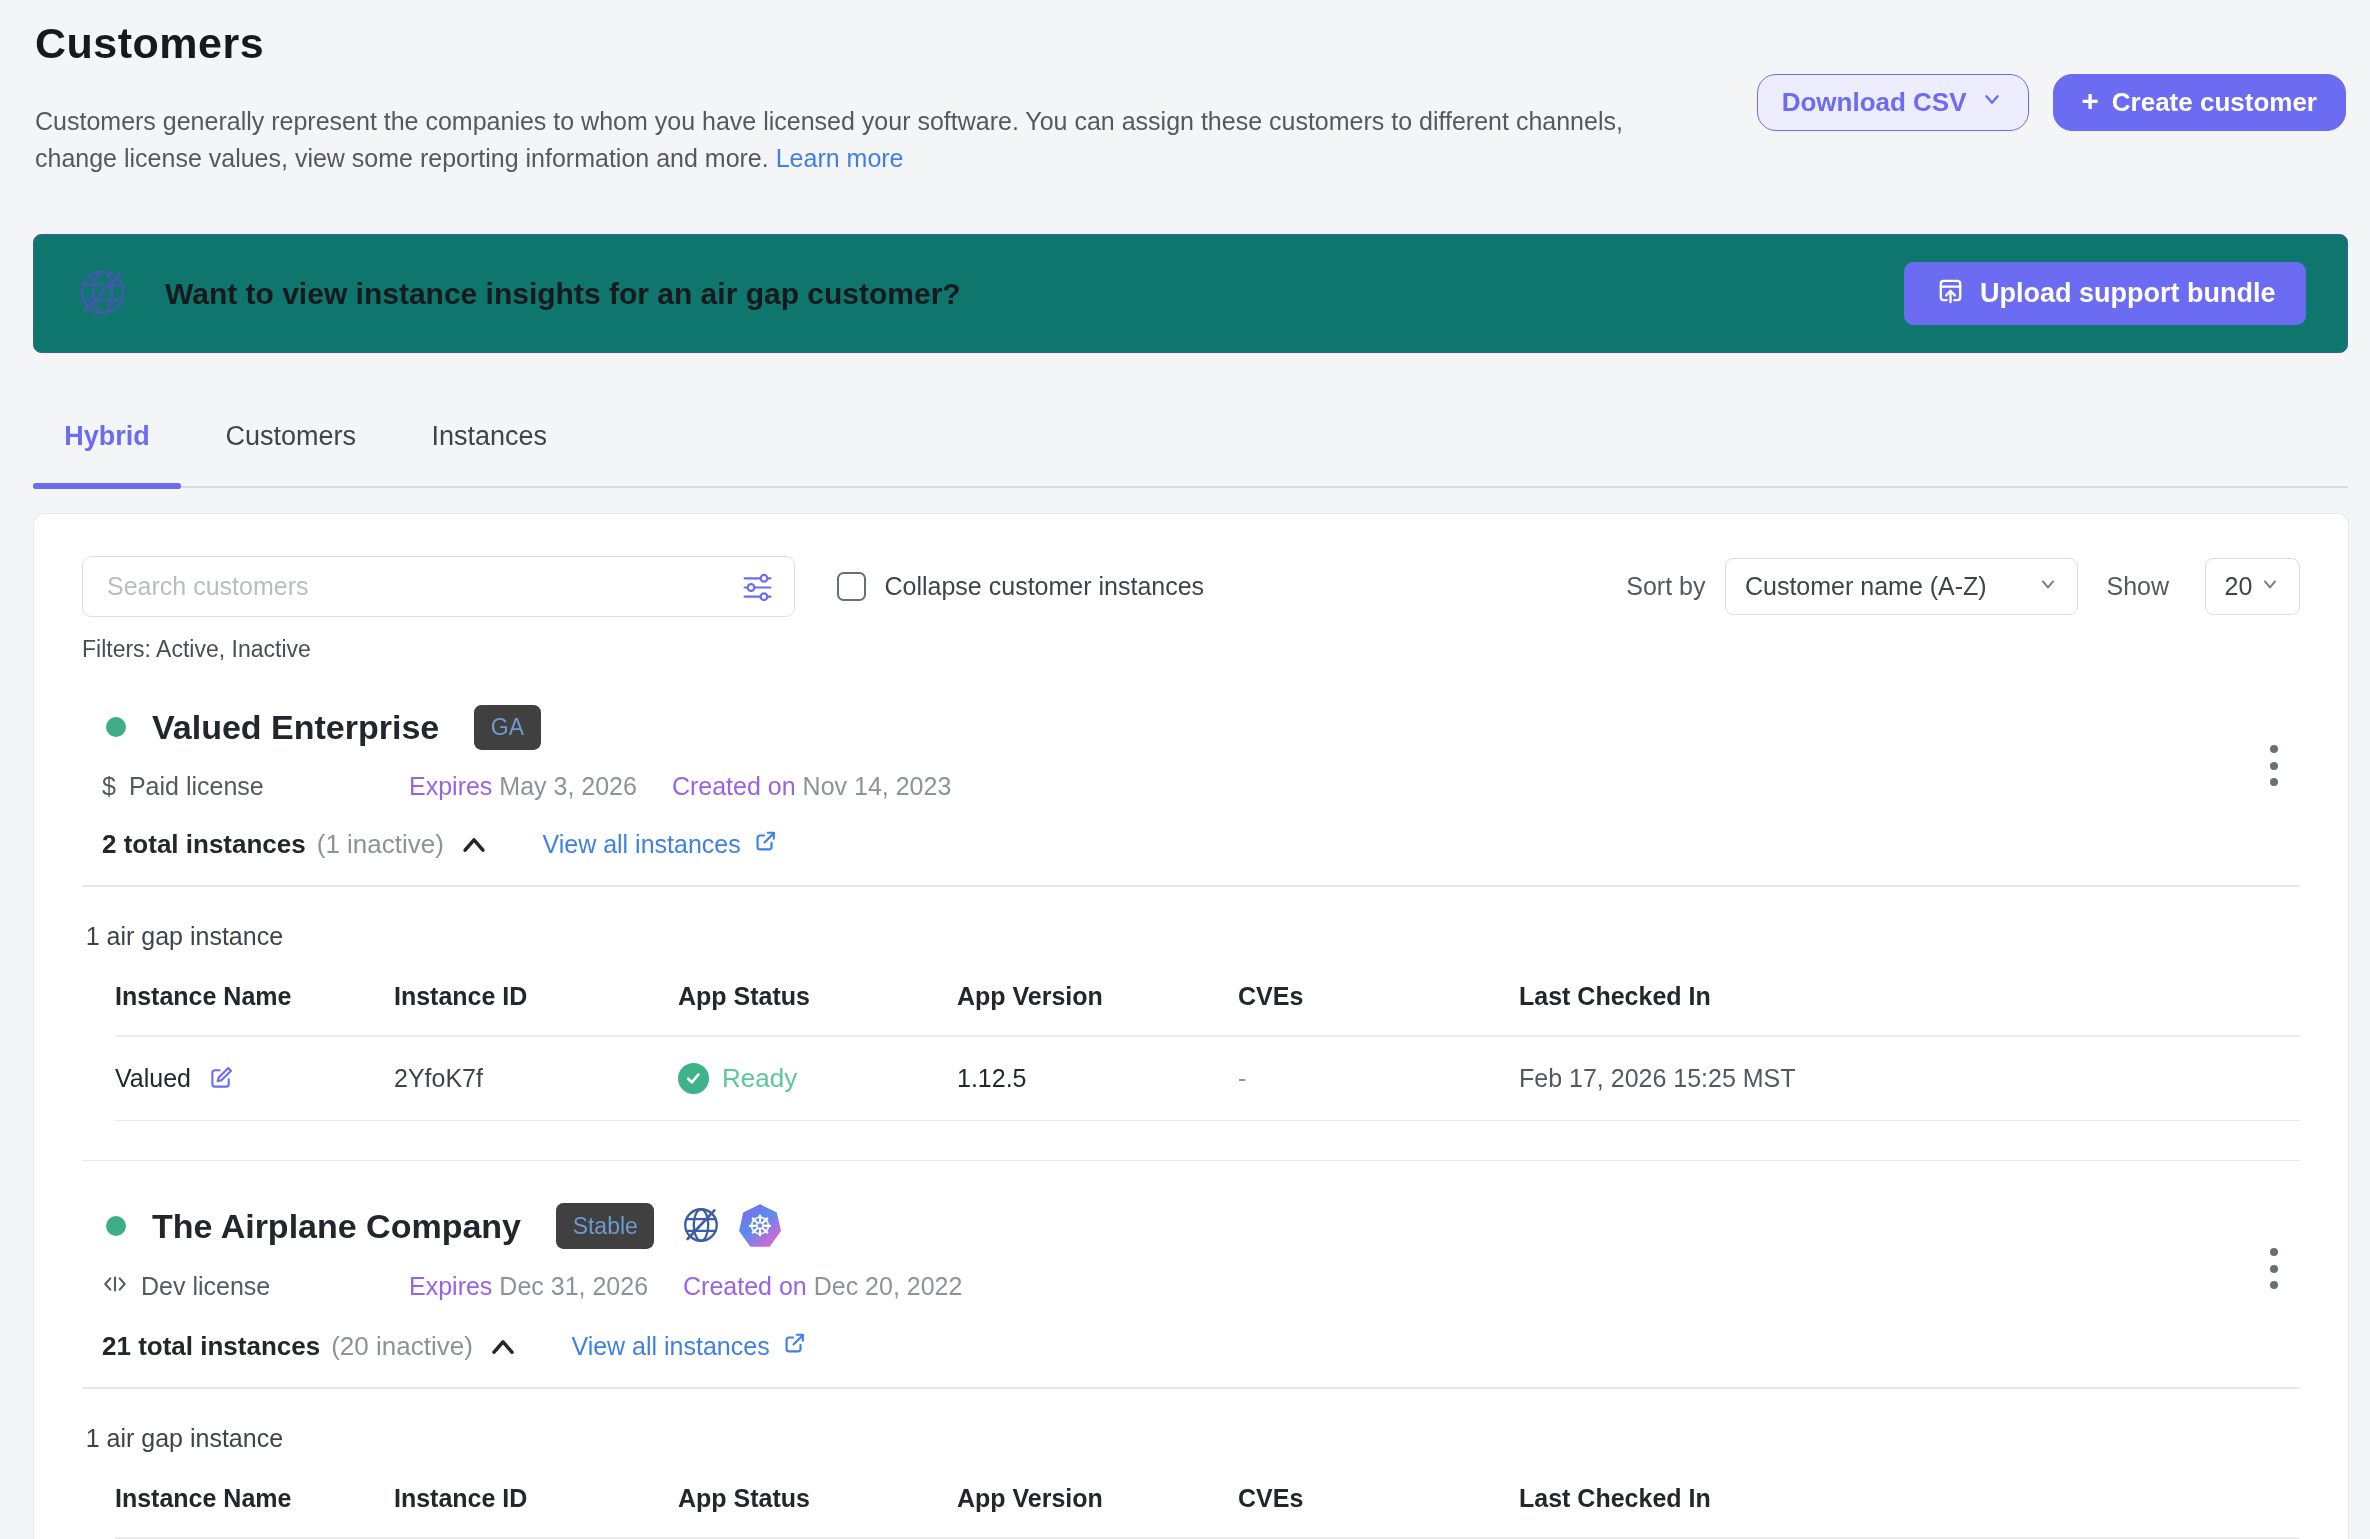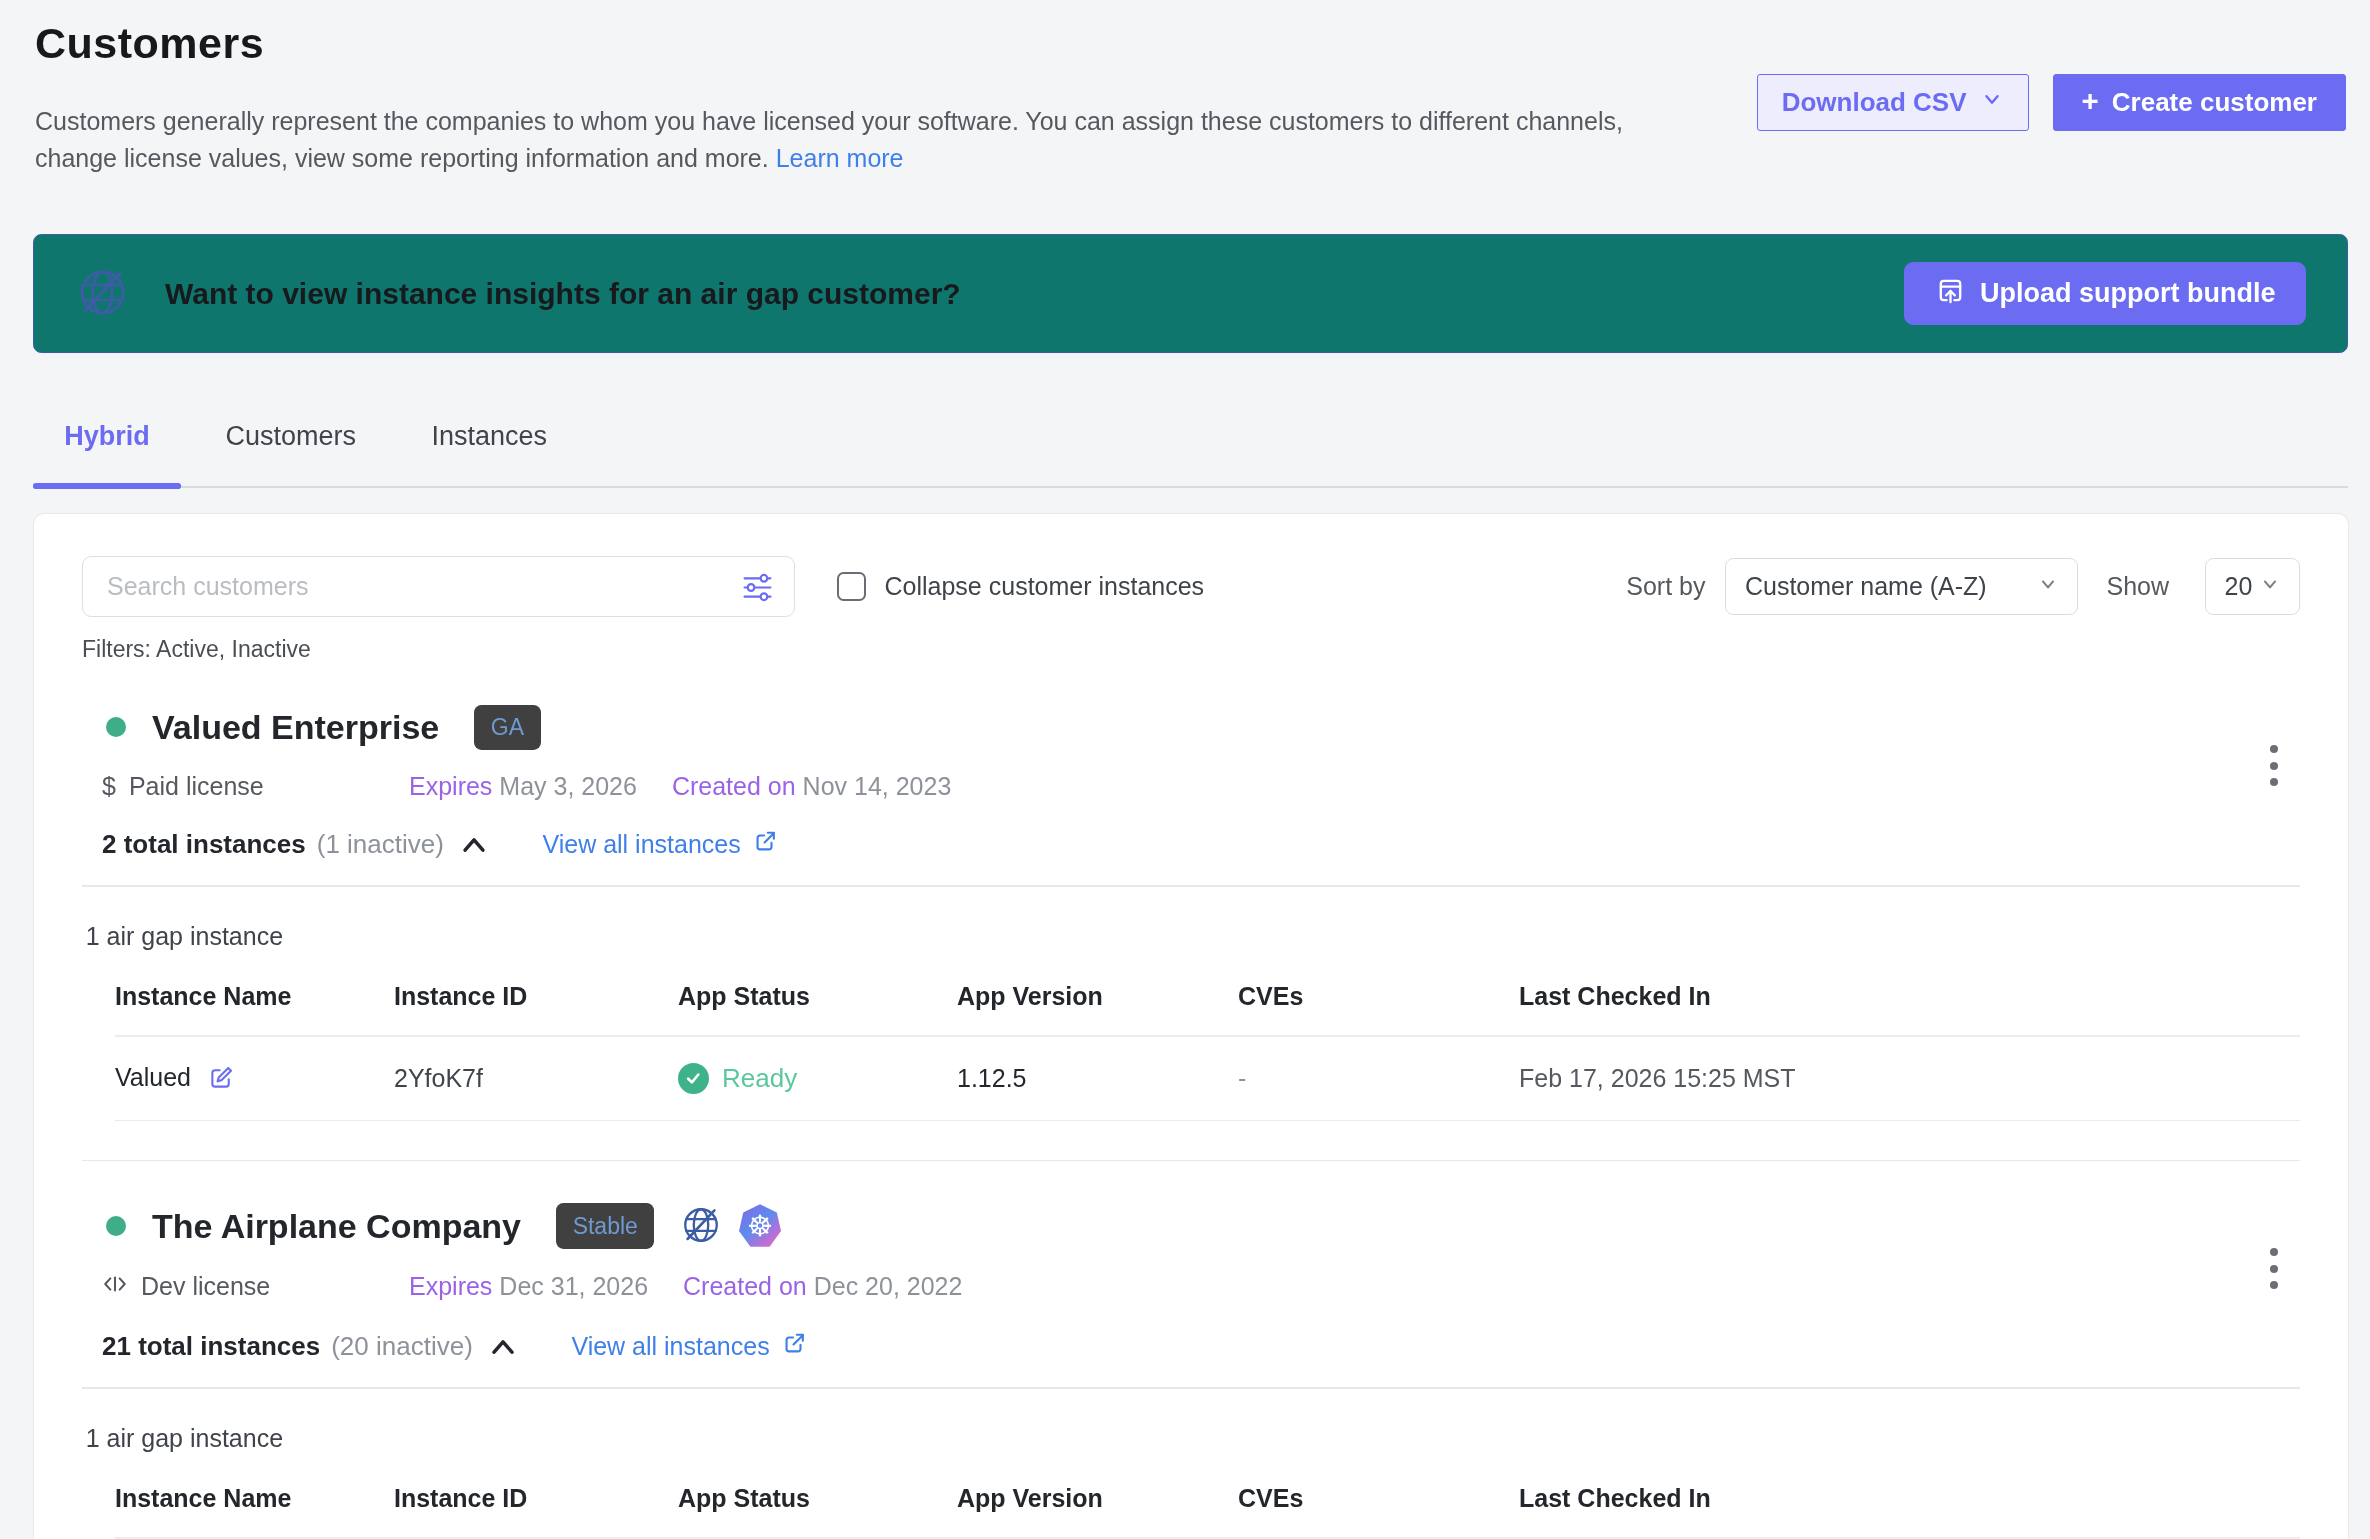--- a/index.html
+++ b/index.html
@@ -8,21 +8,21 @@
     font-family:"Liberation Sans","DejaVu Sans",sans-serif;
     background:#f4f5f7; color:#23272c; overflow:hidden; position:relative;
   }
   .page { position:absolute; inset:0; }
 
   
   .page-title { position:absolute; left:35px; top:18.5px; font-size:43px; font-weight:700; letter-spacing:0.5px; color:#17191c; }
   .page-desc { position:absolute; left:35px; top:103px; width:1652px; font-size:25px; line-height:37px; color:#55595f; }
   .learn-more { color:#3e7fe8; text-decoration:none; cursor:pointer; }
   .header-actions { position:absolute; top:74px; right:24px; display:flex; gap:24px; align-items:center; }
-  .btn { display:flex; align-items:center; justify-content:center; gap:13px; height:57px; border-radius:3px; font-size:26px; font-weight:700; cursor:pointer; }
+  .btn { display:flex; align-items:center; justify-content:center; gap:13px; height:57px; border-radius:19px; font-size:26px; font-weight:700; cursor:pointer; }
   .btn-outline { padding:0 24px; background:#ededfd; border:1.8px solid #6b6cf2; color:#6b6cf2; }
   .btn-solid { padding:0 28px; background:#6b6cf2; border:1.8px solid #6b6cf2; color:#ffffff; }
   .plus-glyph { font-size:29.5px; font-weight:700; line-height:1; margin-top:-2.8px; }
 
   
   .banner { position:absolute; left:33px; top:234px; width:2315px; height:119px;
     background:#0f766e; border:1.8px solid #3d5ca6; border-radius:8.3px;
     display:flex; align-items:center; padding:0 41px; }
   .banner-title { font-size:30px; font-weight:700; color:#17191c; margin-left:35px; }
   .banner-spacer { flex:1; }
@@ -94,21 +94,21 @@
   .divider { height:1.8px; background:#e6e8eb; margin-top:24px; }
   .divider-section { height:1.8px; background:#e6e8eb; margin-top:39px; }
 
   .airgap-heading { margin-top:35px; margin-left:3.7px; font-size:25px; color:#3f444b; }
 
   .itable { margin-left:33px; margin-top:31px; }
   .itable-grid { display:grid; grid-template-columns:279px 284px 279px 281px 281px 1fr; align-items:center; }
   .itable-head { font-size:25px; font-weight:700; color:#23272c; padding-bottom:24px; border-bottom:2.8px solid #ededf0; }
   .itable-rowline { border-bottom:1.8px solid #e8eaec; }
   .cell { font-size:25px; color:#3f444b; padding:26px 0; }
-  .cell-name { color:#23272c; display:flex; gap:14.8px; }
+  .cell-name { color:#23272c; display:flex; align-items:center; gap:14.8px; }
   .cell-status { display:flex; align-items:center; gap:13px; }
   .status-circle { width:31px; height:31px; border-radius:50%; background:#3eb389; display:flex; align-items:center; justify-content:center; }
   .status-text { color:#5cc79c; font-size:26px; }
   .cell-version { color:#23272c; }
   .cell-cves { color:#8d929a; }
   .cell-checkin { color:#55595f; }
   .edit-btn { display:flex; cursor:pointer; }
 </style>
 </head>
 <body>

